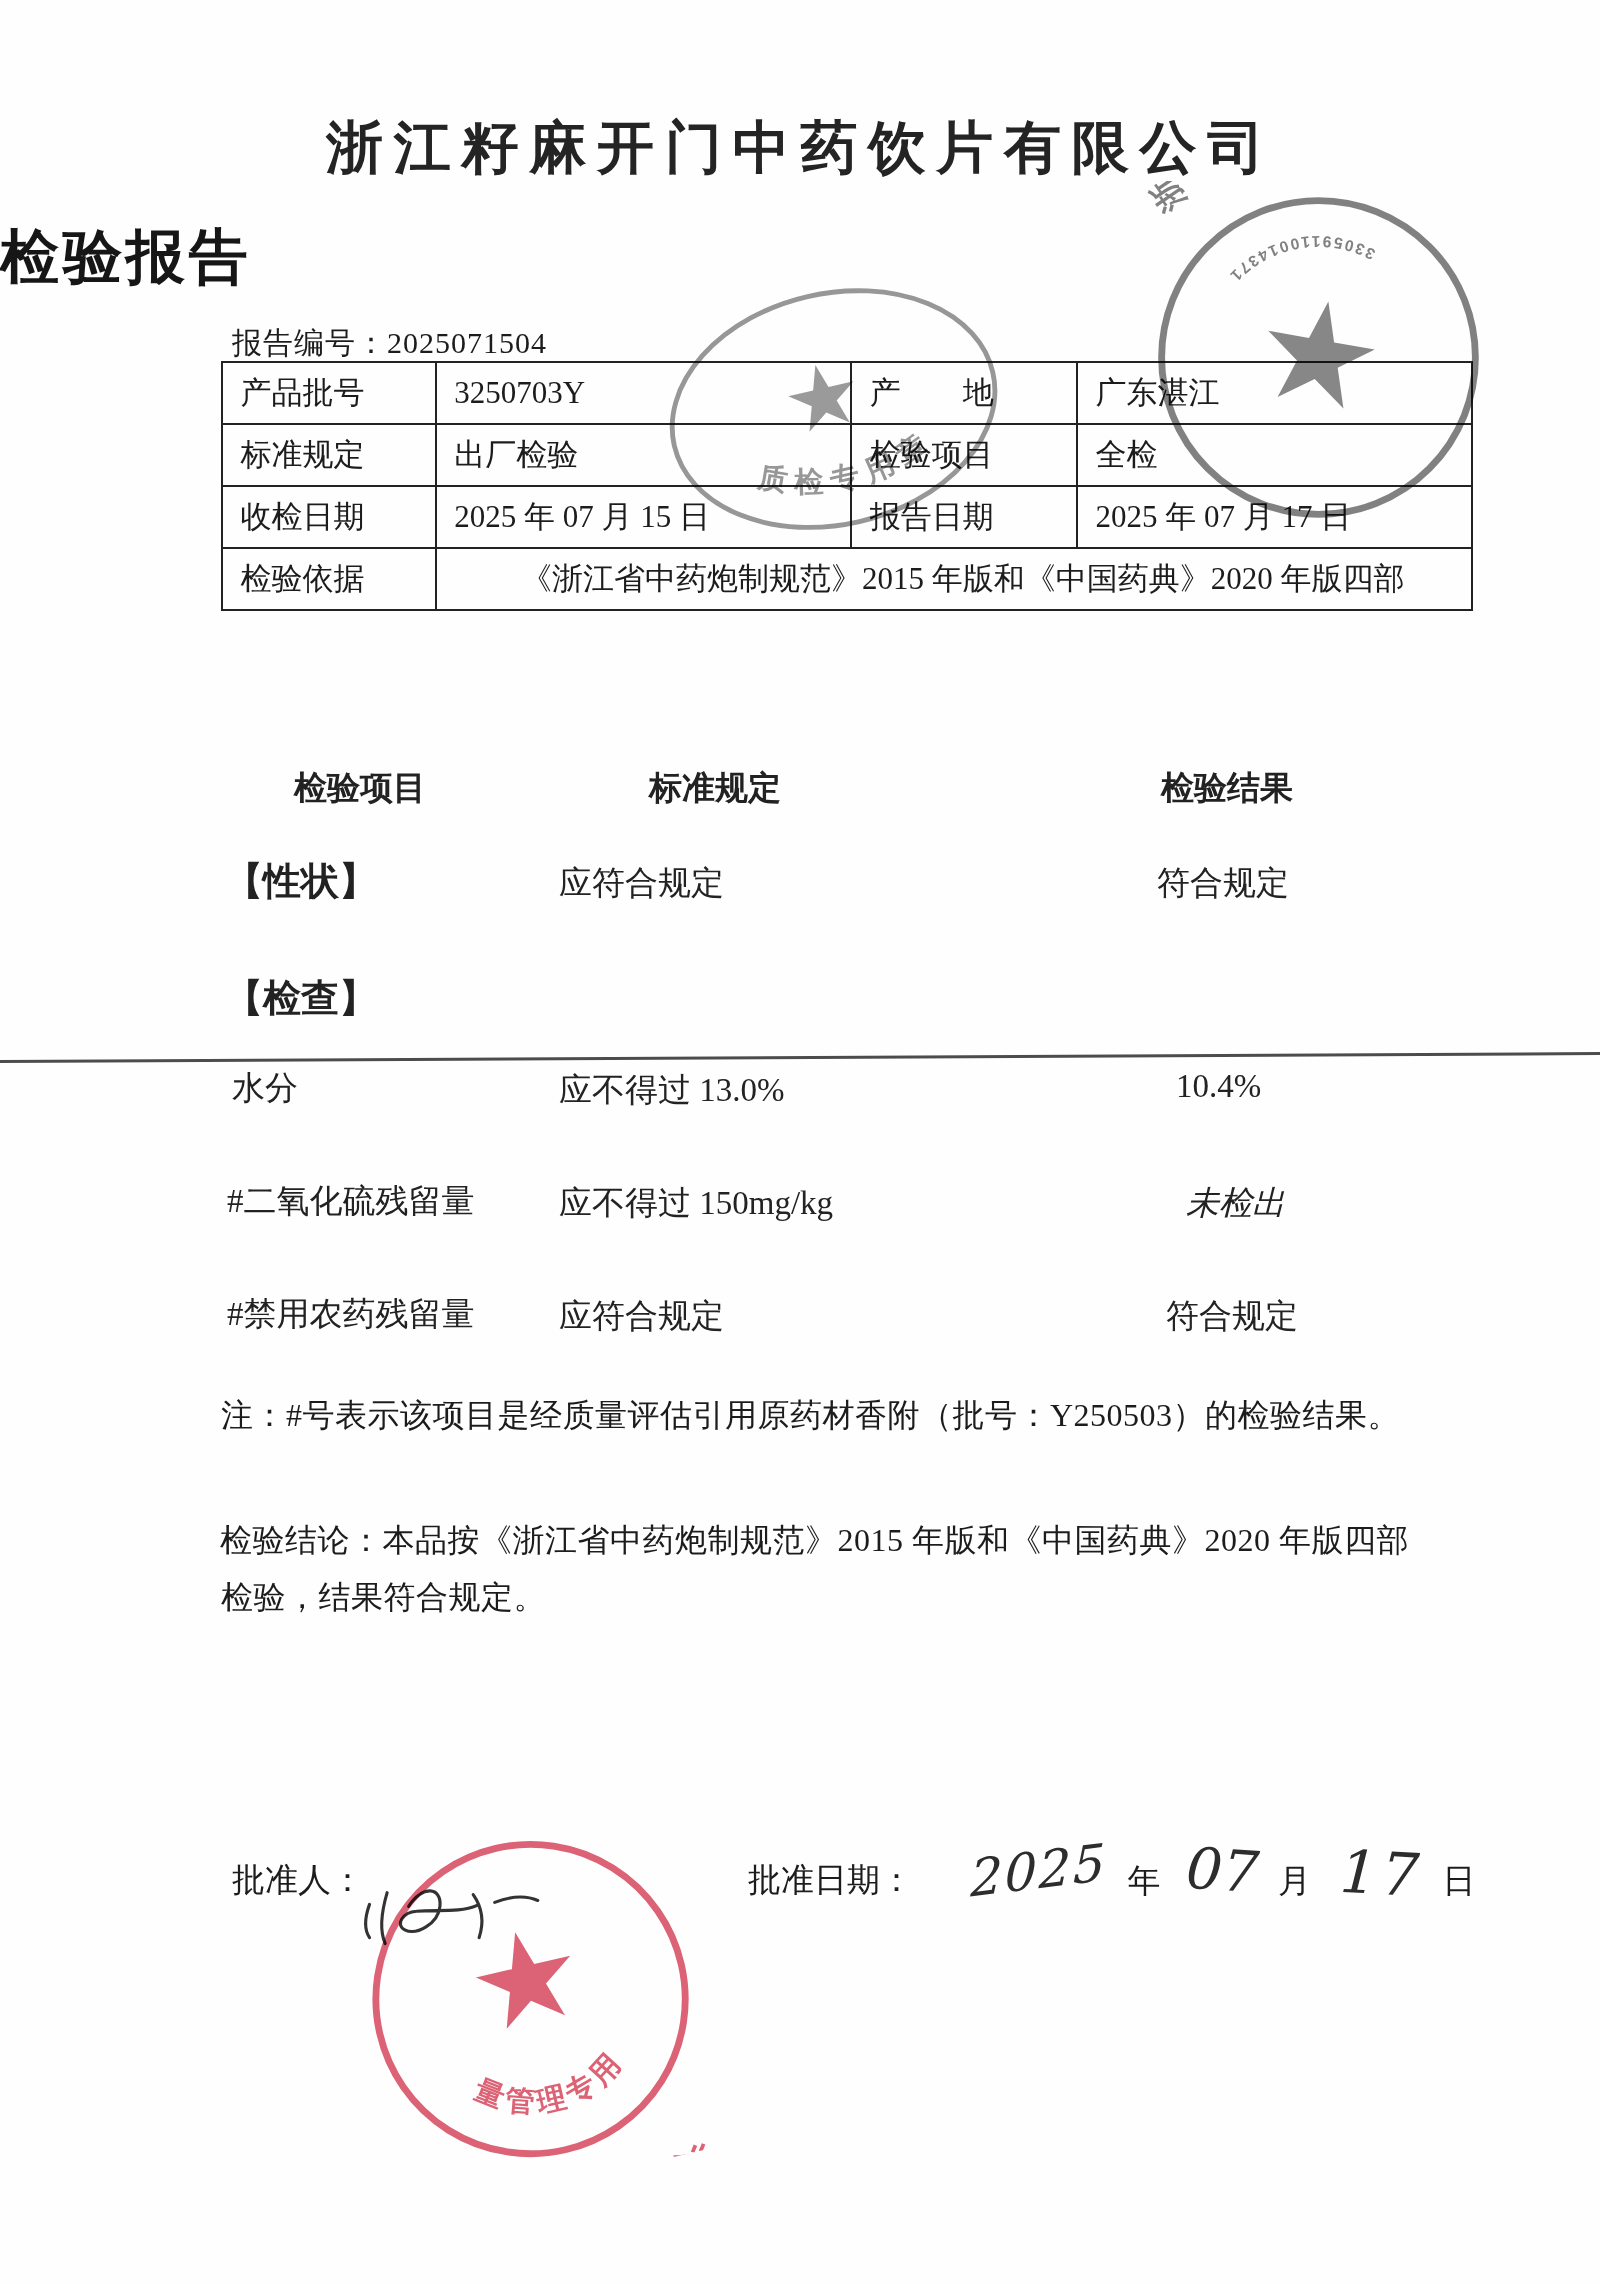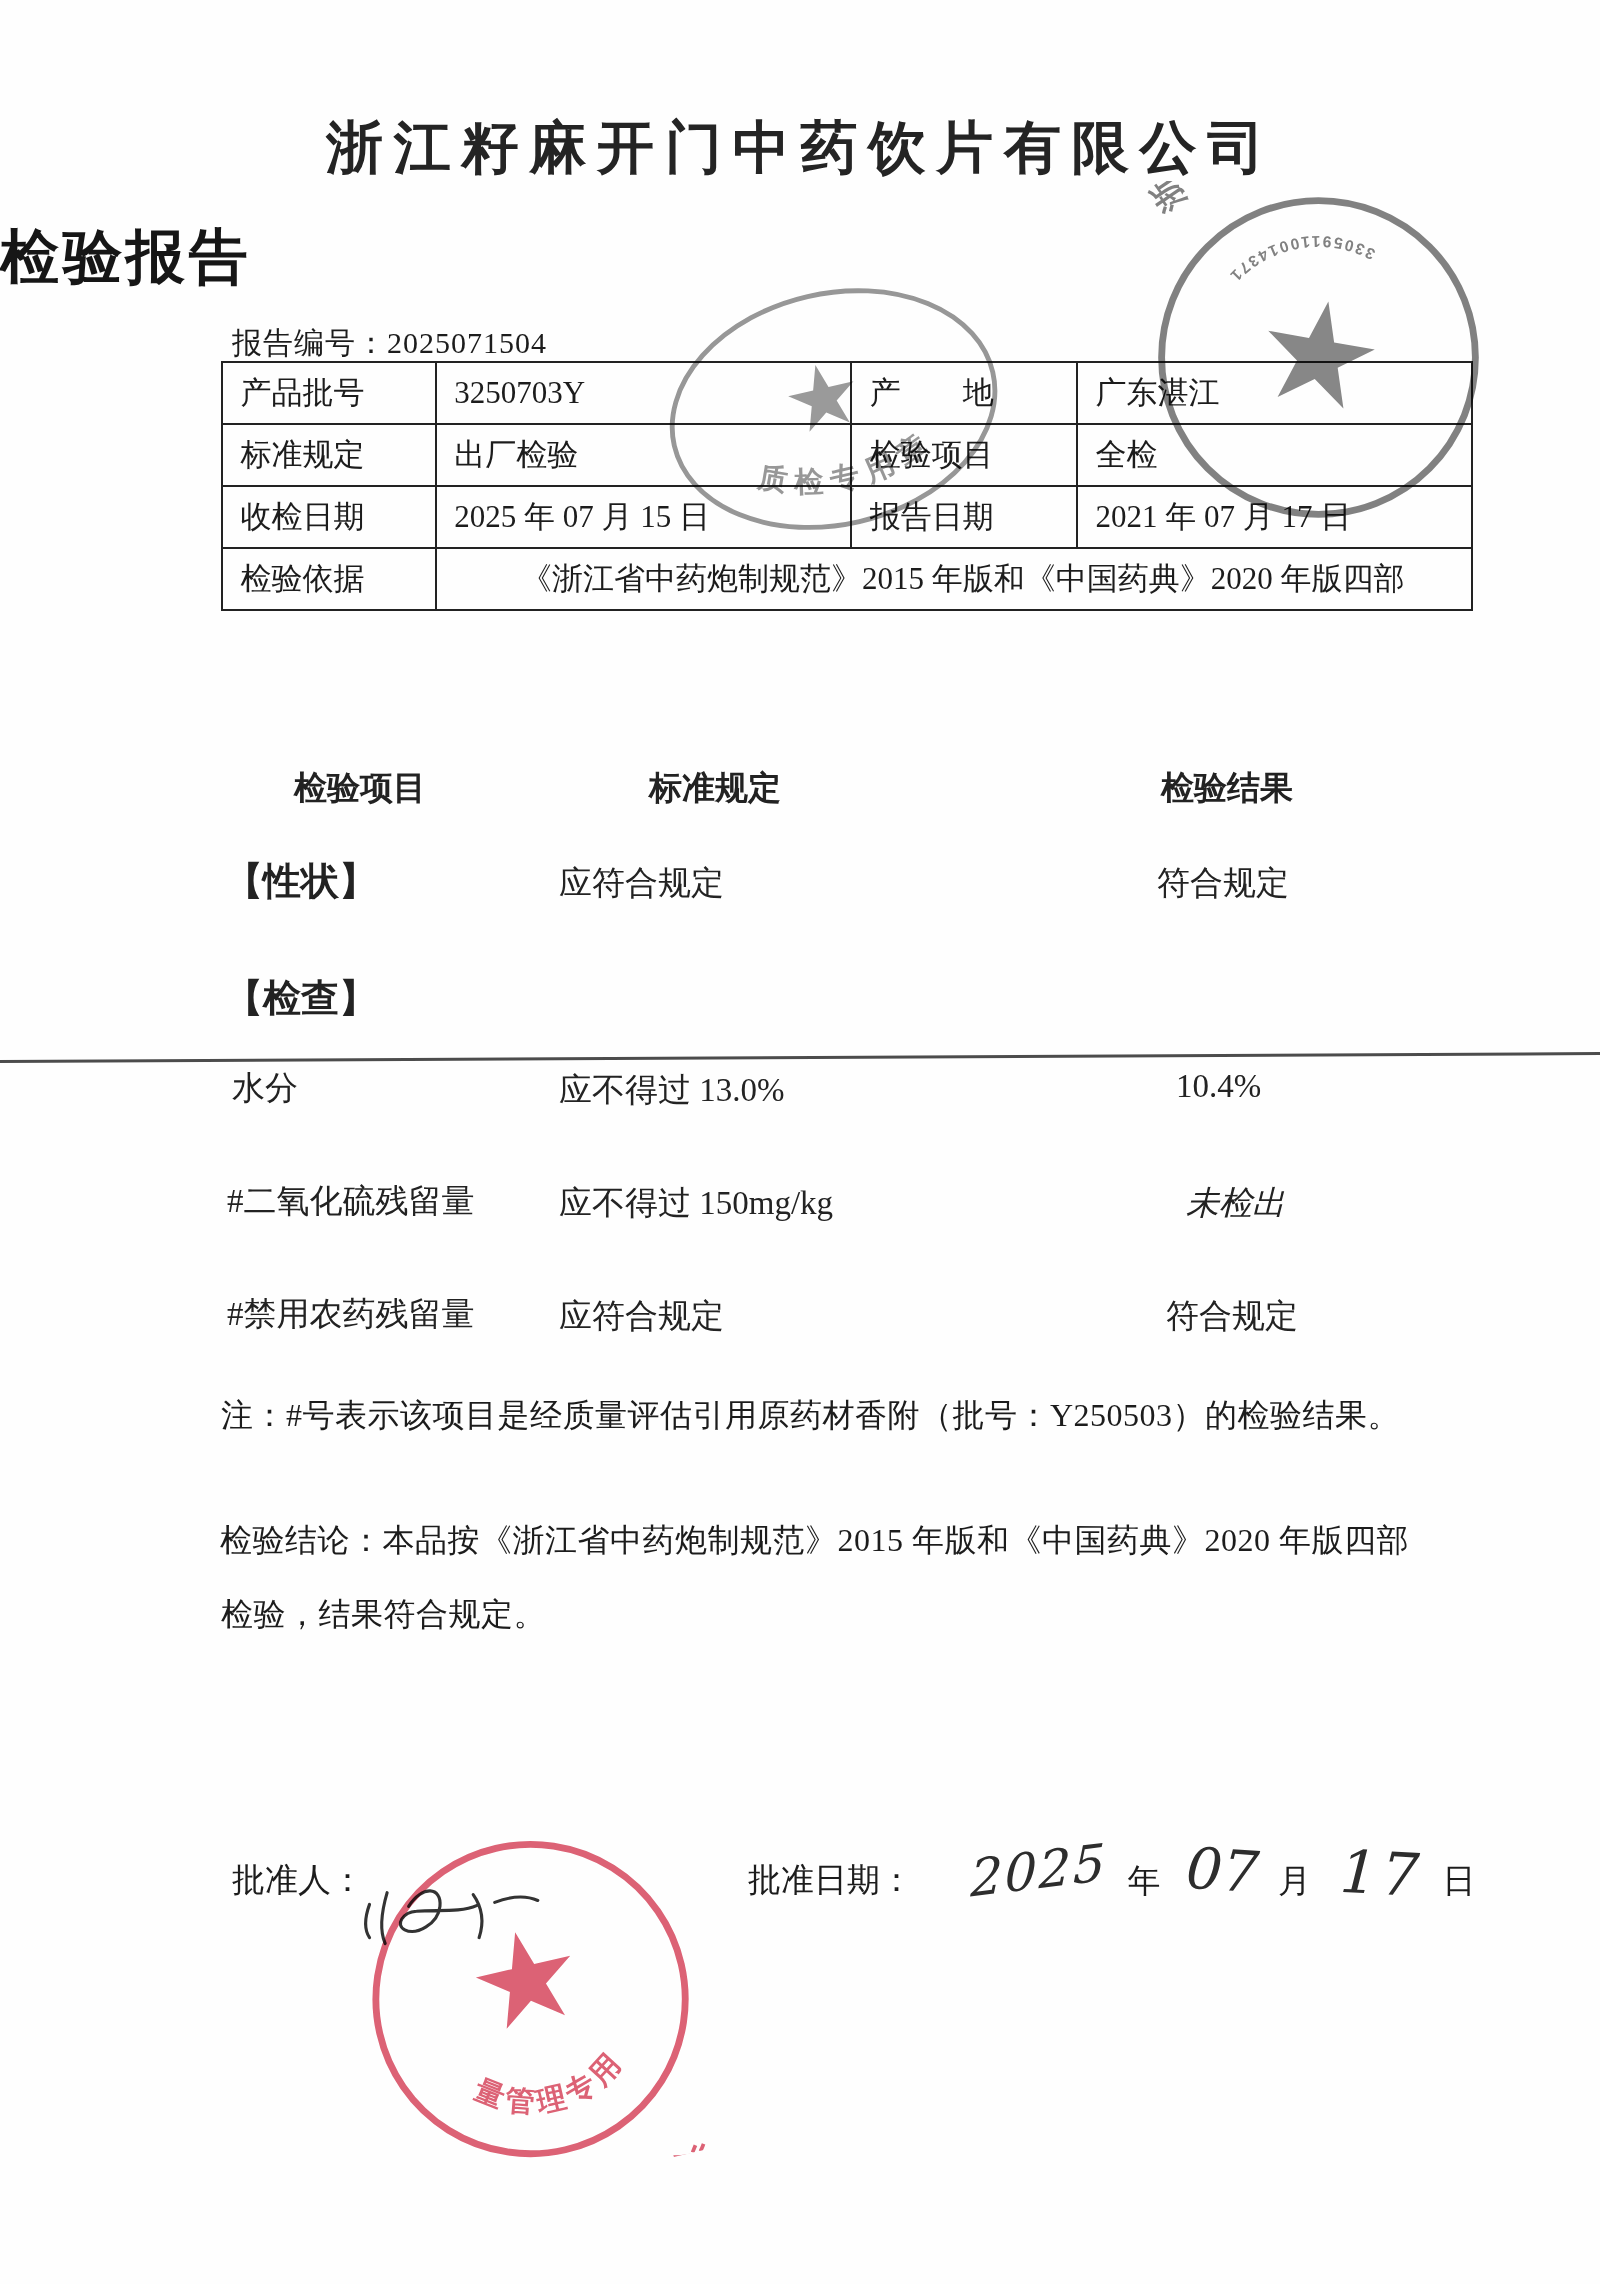--- a/index.html
+++ b/index.html
@@ -43,21 +43,21 @@
   .res-std{font-size:33px;color:#232323;}
   .res-val{font-size:33px;color:#232323;}
 
   .divider{
     left:-9.8px;top:1056px;width:1627px;height:2.9px;
     background:#4c4c4c;transform:rotate(-0.28deg);
   }
 
   .note-line{left:221px;top:1394px;font-size:32px;letter-spacing:0.5px;}
   .concl-1{left:220px;top:1519px;font-size:32px;letter-spacing:0.5px;}
-  .concl-2{left:221px;top:1576px;font-size:32px;letter-spacing:0.5px;margin-top:17px;}
+  .concl-2{left:221px;top:1576px;font-size:32px;letter-spacing:0.5px;}
 
   .appr-label{font-size:33px;color:#1c1c1c;}
 
   .hand{font-family:"DejaVu Serif","Liberation Serif",serif;color:#2d2d2d;}
   .hw-group{left:970px;top:1841px;display:flex;align-items:flex-start;}
   .hw-num{font-size:51px;font-style:italic;display:inline-block;}
   .hw-year{transform:rotate(-7deg) skewX(-8deg);letter-spacing:2px;}
   .hw-month{transform:rotate(4deg) translateY(-3.9px);font-size:57px;margin-left:25.5px;}
   .hw-day{transform:rotate(3deg) translateY(-2px);font-size:59px;margin-left:29px;letter-spacing:3.9px;}
   .hw-unit{font-size:33px;color:#1c1c1c;margin:17.6px 0 0 19.6px;display:inline-block;font-style:normal;}
@@ -91,21 +91,21 @@
     <tr>
       <td class="c1">标准规定</td>
       <td class="c2">出厂检验</td>
       <td class="c3">检验项目</td>
       <td class="c4">全检</td>
     </tr>
     <tr>
       <td class="c1">收检日期</td>
       <td class="c2">2025 年 07 月 15 日</td>
       <td class="c3">报告日期</td>
-      <td class="c4">2021 年 07 月 17 日</td>
+      <td class="c4">2025 年 07 月 17 日</td>
     </tr>
     <tr>
       <td class="c1">检验依据</td>
       <td class="span-val" colspan="3">《浙江省中药炮制规范》2015 年版和《中国药典》2020 年版四部</td>
     </tr>
   </tbody>
     </table>
 
   <div class="abs res-header hei" style="left:294px;">检验项目</div>
   <div class="abs res-header hei" style="left:649px;">标准规定</div>

